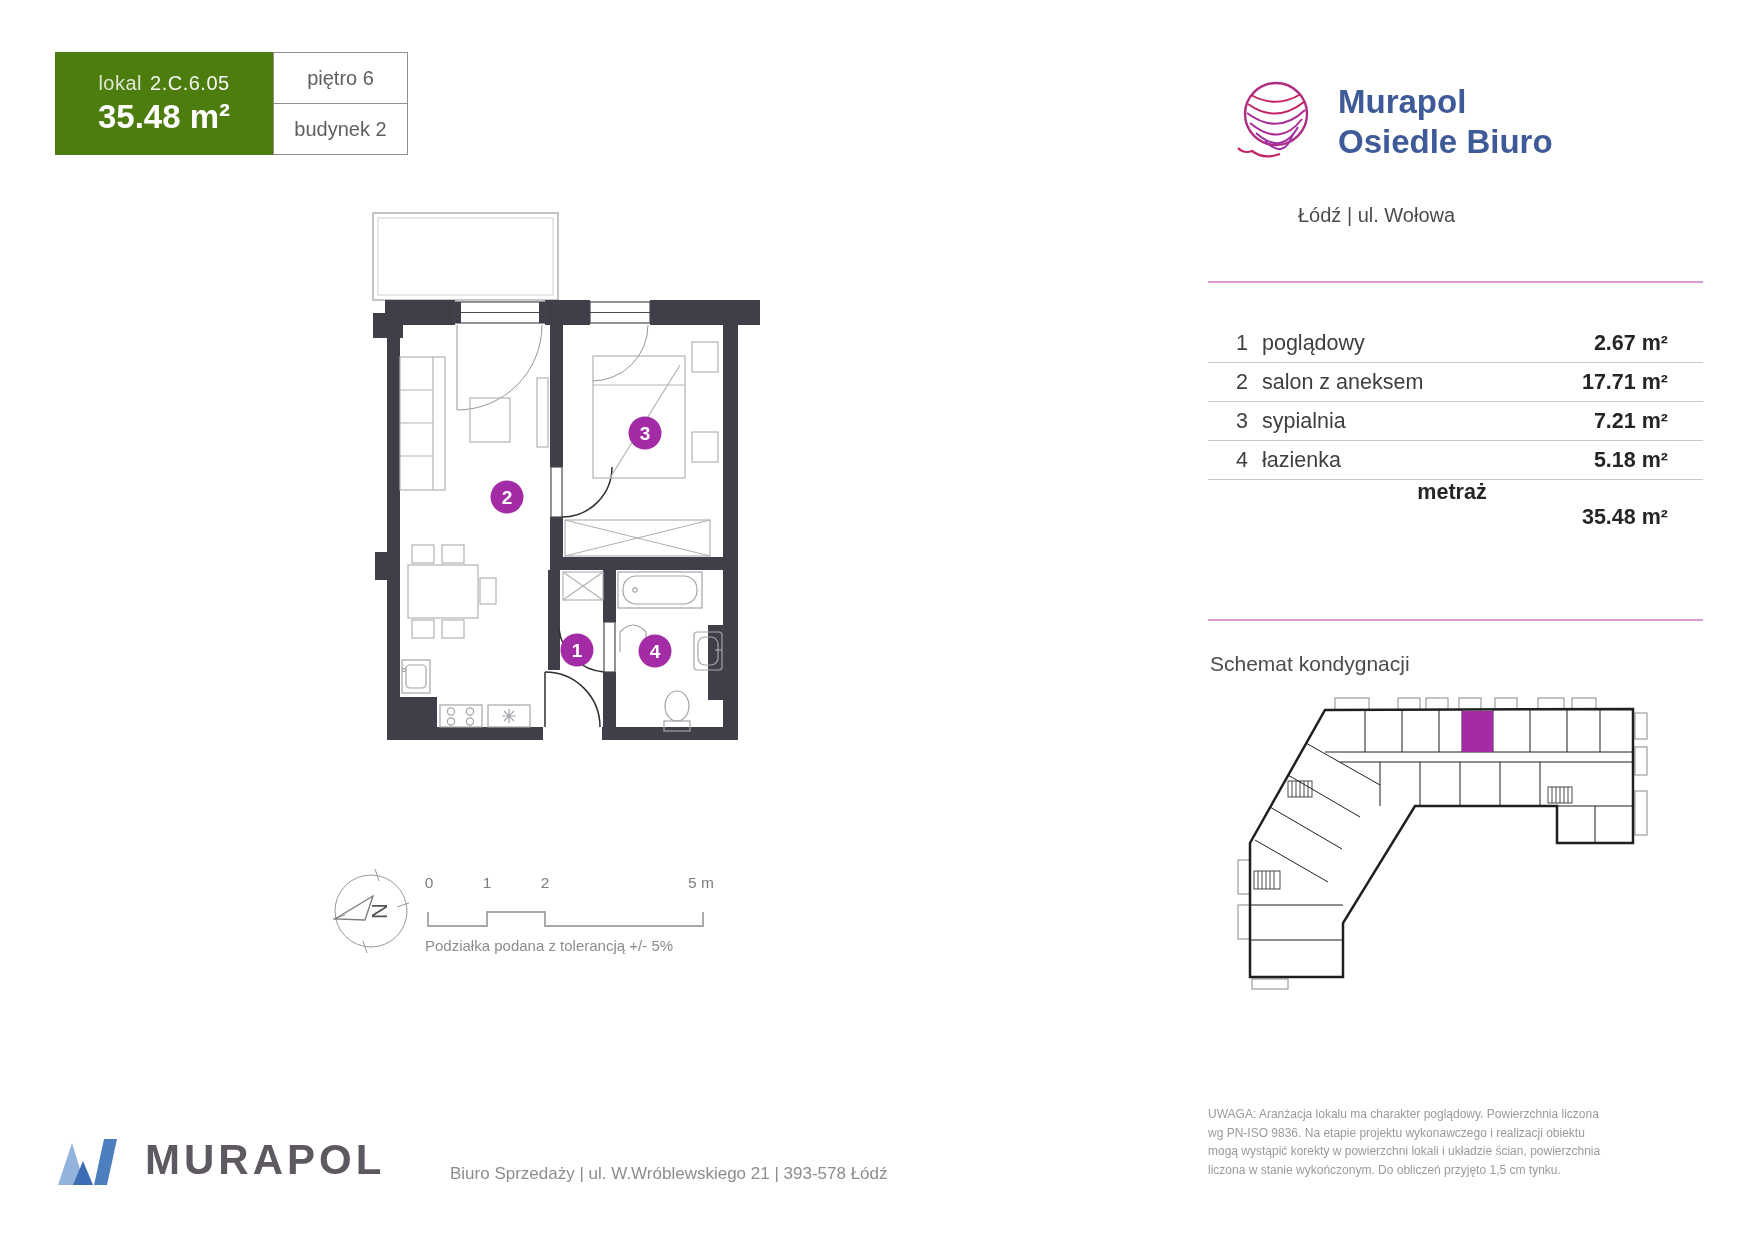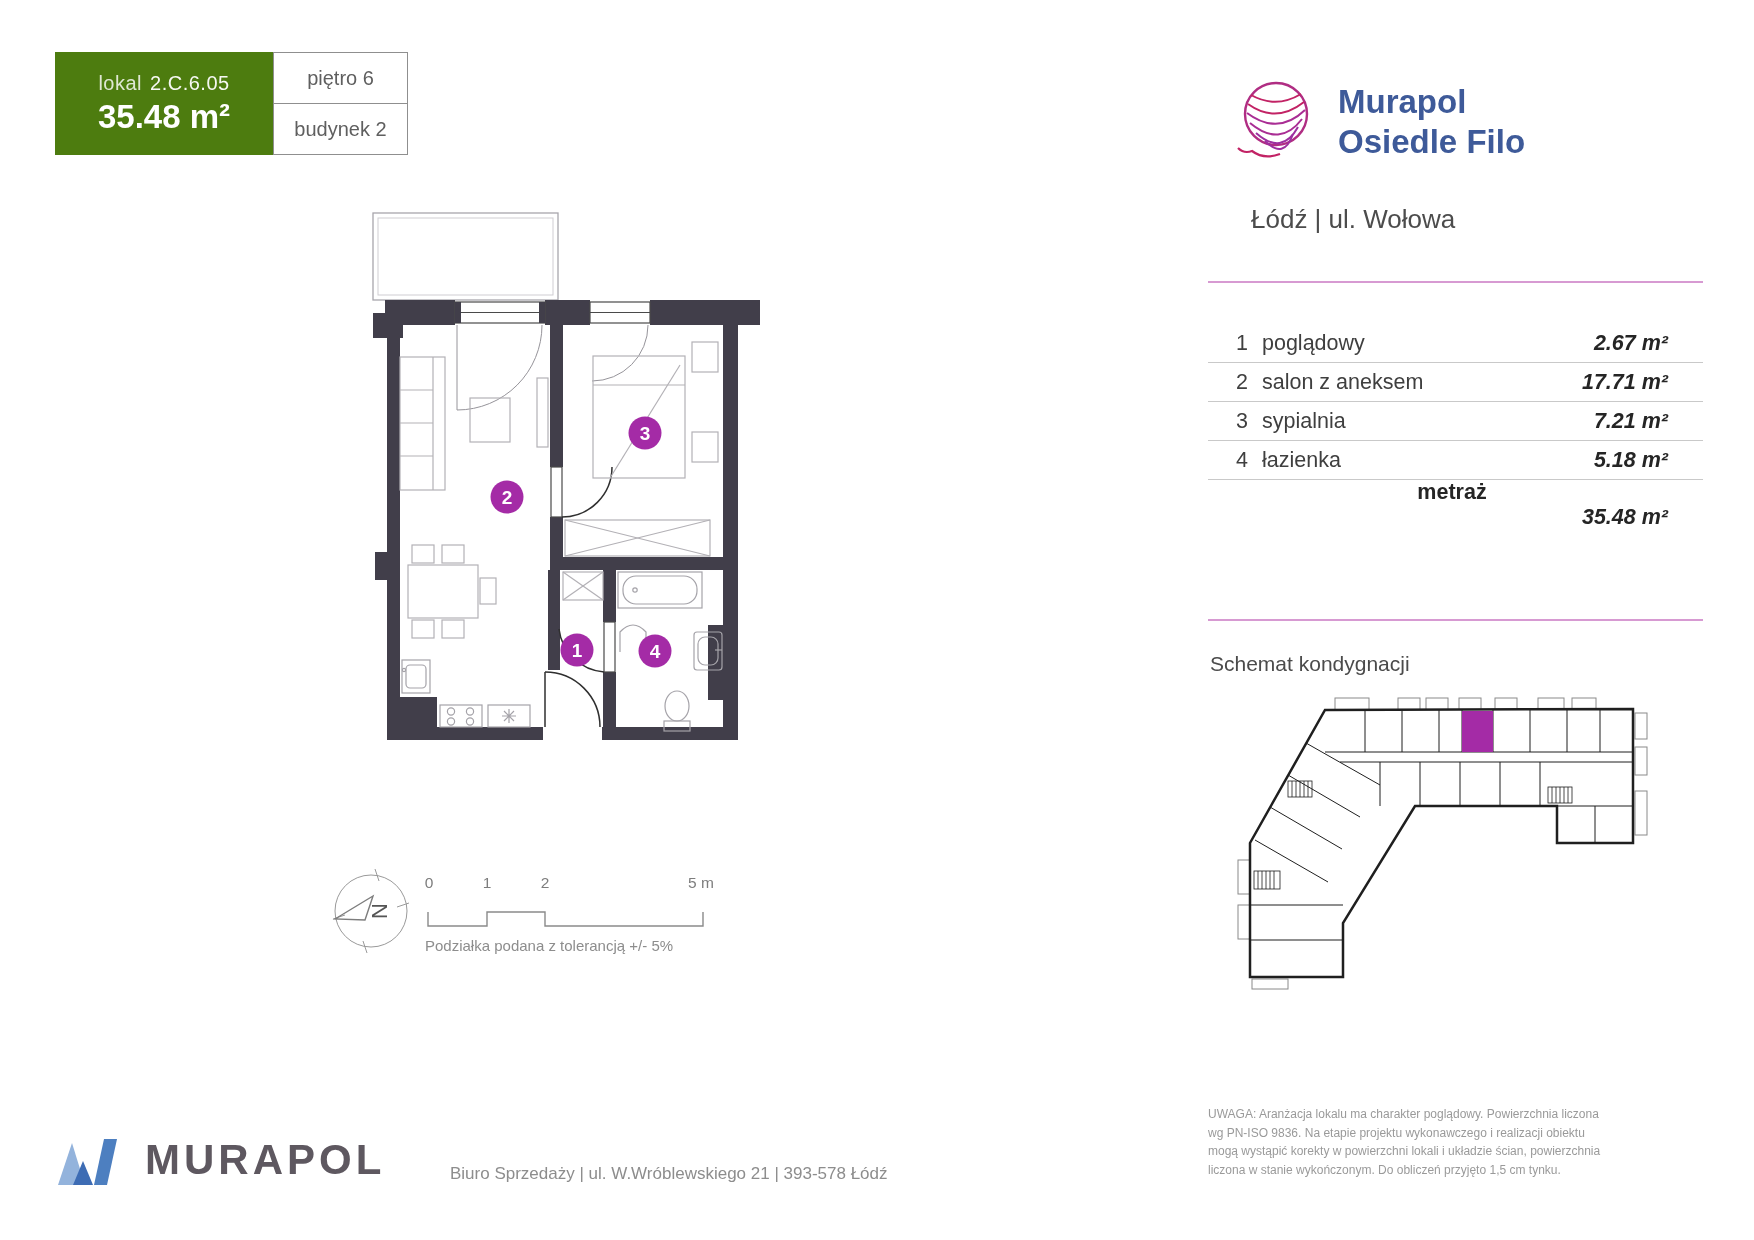--- a/index.html
+++ b/index.html
@@ -14,29 +14,29 @@
   #lokal-box .line1 b{color:rgba(255,255,255,.95);font-weight:normal;margin-left:8px;}
   #lokal-box .line2{font-size:33px;font-weight:bold;margin-top:3px;color:#fff;}
   #floor-cells{left:273px;top:52px;width:135px;height:103px;border:1px solid #8f8f8f;box-sizing:border-box;
                display:flex;flex-direction:column;}
   #floor-cells .cell{flex:1;display:flex;align-items:center;justify-content:center;
                      font-size:20px;color:#5f5f5f;}
   #floor-cells .cell:first-child{border-bottom:1px solid #8f8f8f;}
 
   
   #brand-title{left:1338px;top:82px;font-size:33px;font-weight:bold;color:#3E5A99;line-height:40px;}
-  #brand-location{left:1251px;top:204px;font-size:26px;color:#4c4c4c;}
+  #brand-location{left:1298px;top:204px;font-size:20px;color:#4c4c4c;}
 
   
   .pinkline{height:2px;background:#D79AD2;}
   #rooms-table{left:1208px;top:283px;width:495px;padding-top:41px;font-size:21.5px;color:#3F3F3F;}
   .room-row{height:38px;display:flex;align-items:center;border-bottom:1px solid #c9c9c9;
             padding:0 35px 0 28px;}
   .room-row .num{width:26px;}
-  .room-row .val{margin-left:auto;font-weight:bold;color:#252525;font-style:italic;}
+  .room-row .val{margin-left:auto;font-weight:bold;color:#252525;}
   .room-row.total{height:46px;border-bottom:none;font-weight:bold;color:#252525;flex-direction:column;}
   #schematic-title{left:1210px;top:652px;font-size:21px;color:#4b4b4b;}
 
   
   #footer-logo-text{left:145px;top:1136px;font-size:42px;font-weight:bold;color:#5E5860;letter-spacing:4px;}
   #footer-contact{left:450px;top:1142px;font-size:17px;color:#8D8D8D;line-height:24px;white-space:nowrap;margin-top:20px;}
   #disclaimer{left:1208px;top:1105px;font-size:12px;color:#9A9A9A;line-height:18.5px;white-space:nowrap;}
 
   svg text{font-family:"Liberation Sans",sans-serif;}
   .wall{fill:#413E4A;}
@@ -209,21 +209,21 @@
   <path d="M 16,32 Q 44,52 72,30" stroke="#C22365" stroke-width="2" fill="none"></path>
   <path d="M 19,23 Q 44,37 69,22" stroke="#C22365" stroke-width="2" fill="none"></path>
   <path d="M 15,41 Q 46,64 73,38" stroke="#A92D94" stroke-width="2" fill="none"></path>
   <path d="M 18,51 Q 48,76 70,47" stroke="#A92D94" stroke-width="2" fill="none"></path>
   <path d="M 24,61 Q 50,84 66,55" stroke="#9D2FA0" stroke-width="2" fill="none"></path>
   <path d="M 33,69 Q 52,88 61,62" stroke="#9D2FA0" stroke-width="2" fill="none"></path>
   <path d="M 6,76 Q 12,82 20,79 Q 32,88 48,82" stroke="#C22365" stroke-width="2.2" fill="none"></path>
 </svg>
 <div class="abs" id="brand-title">
   <div>Murapol</div>
-  <div>Osiedle Filo</div>
+  <div>Osiedle Biuro</div>
 </div>
 <div class="abs" id="brand-location">Łódź | ul. Wołowa</div>
 
 <div class="abs pinkline" style="left:1208px;top:281px;width:495px"></div>
 <div class="abs" id="rooms-table">
   <div class="room-row">
     <span class="num">1</span>
     <span>poglądowy</span>
     <span class="val">2.67 m²</span>
   </div>

